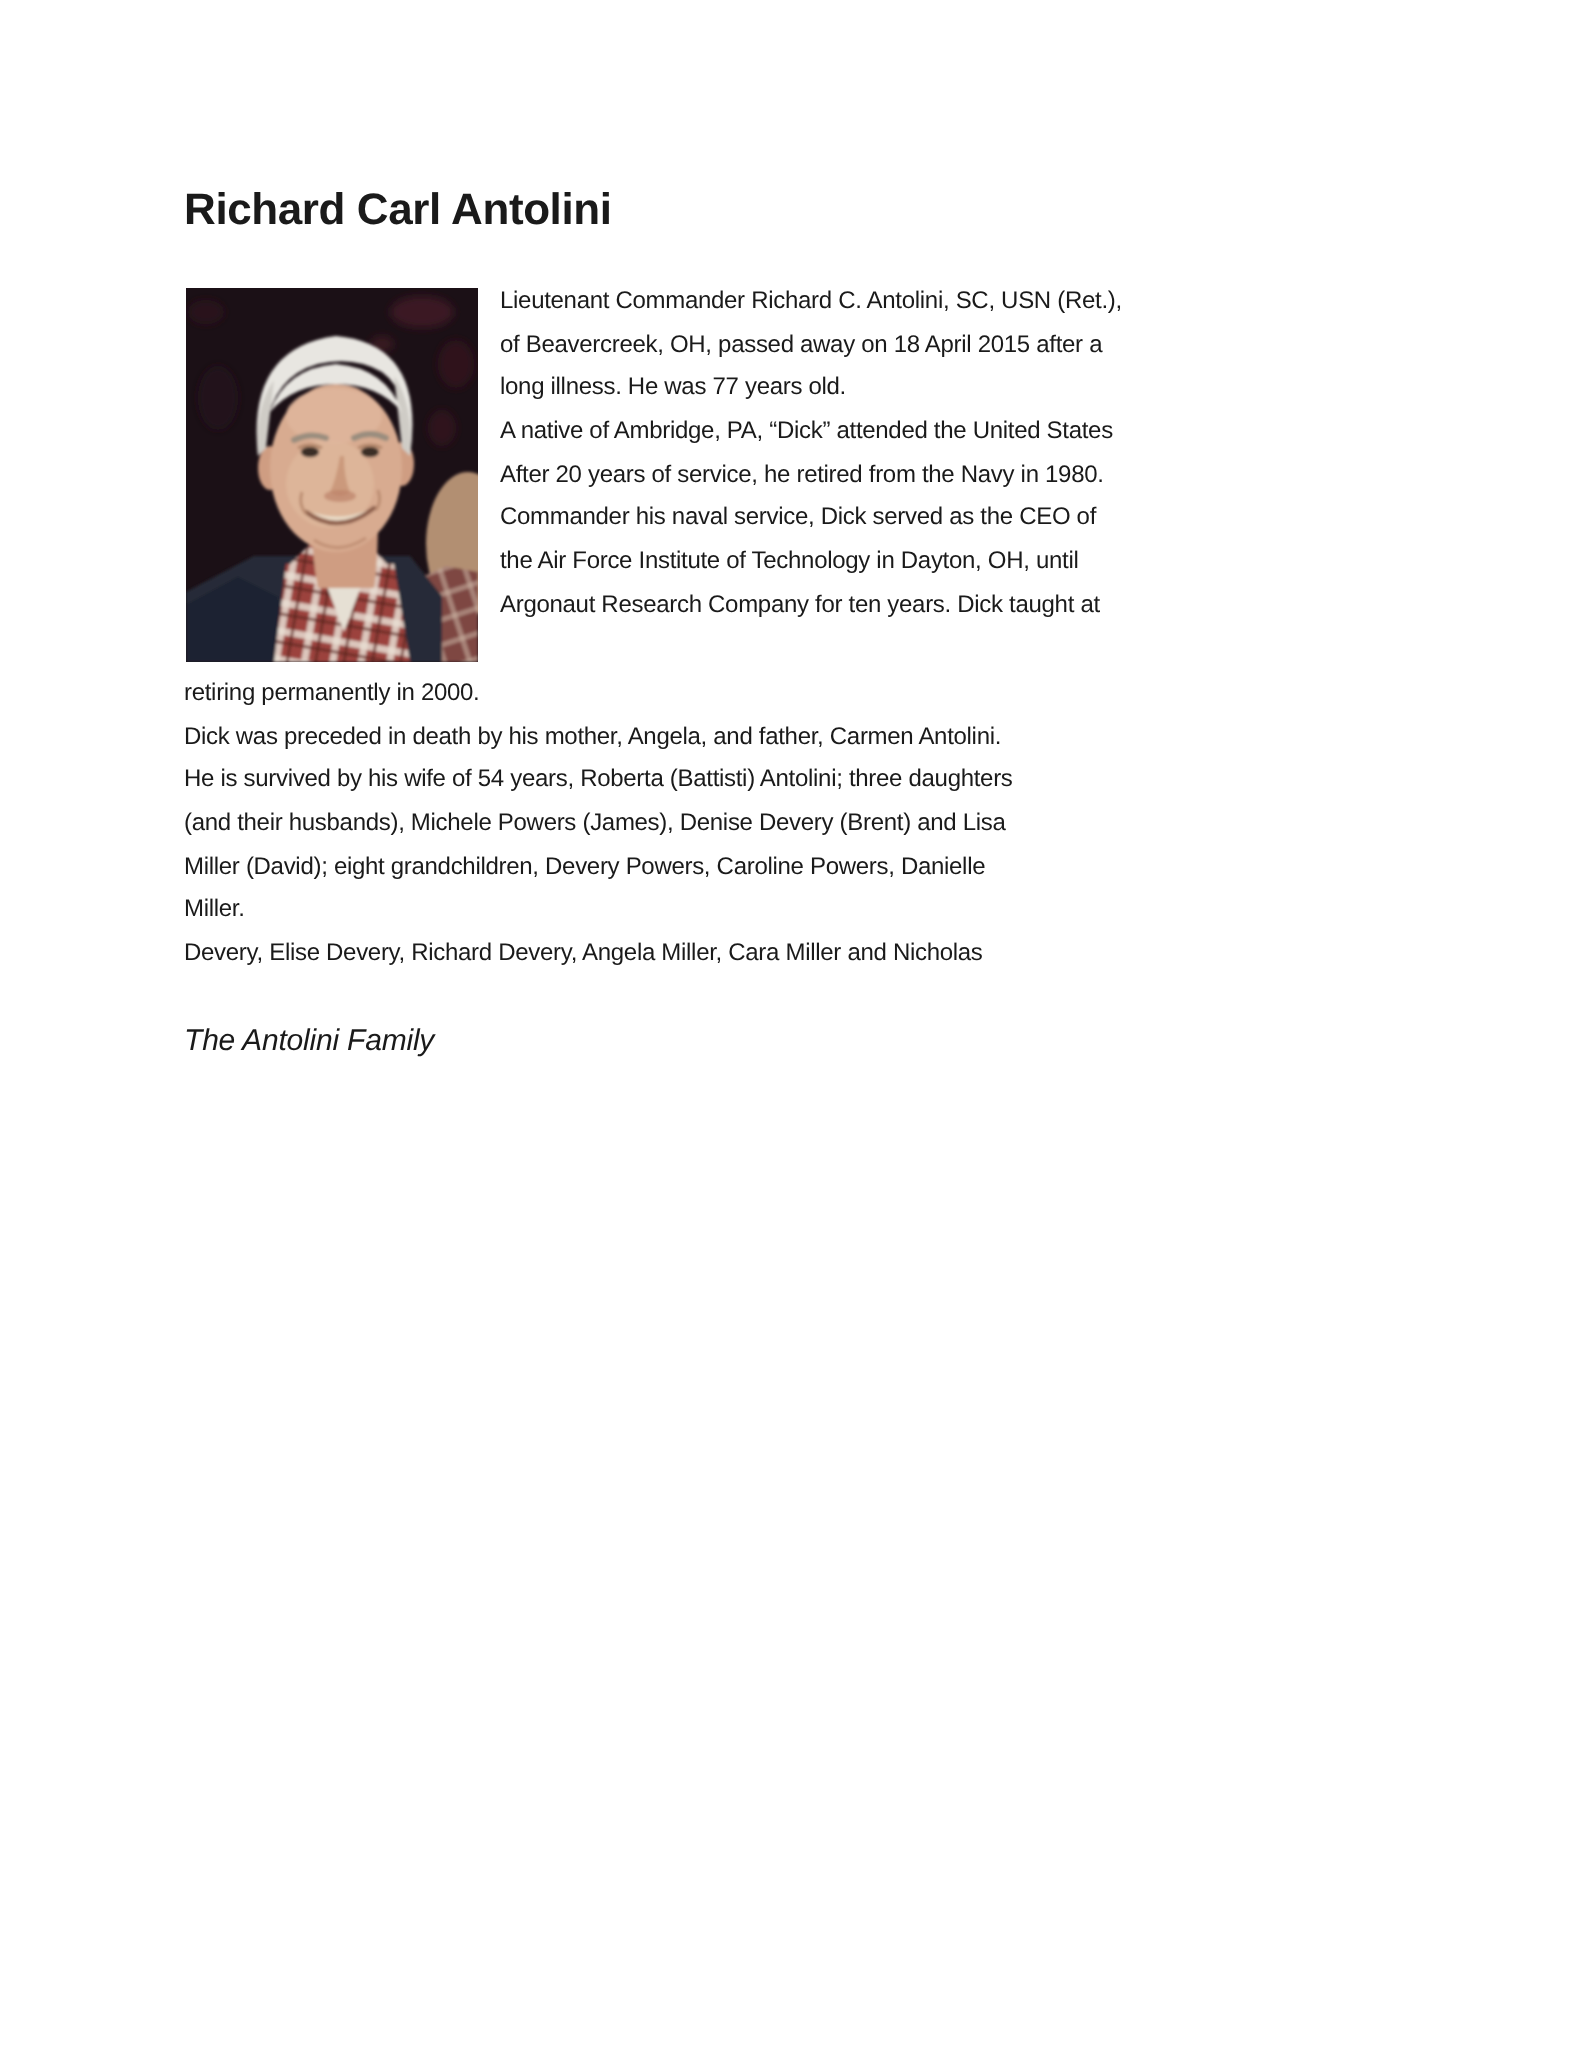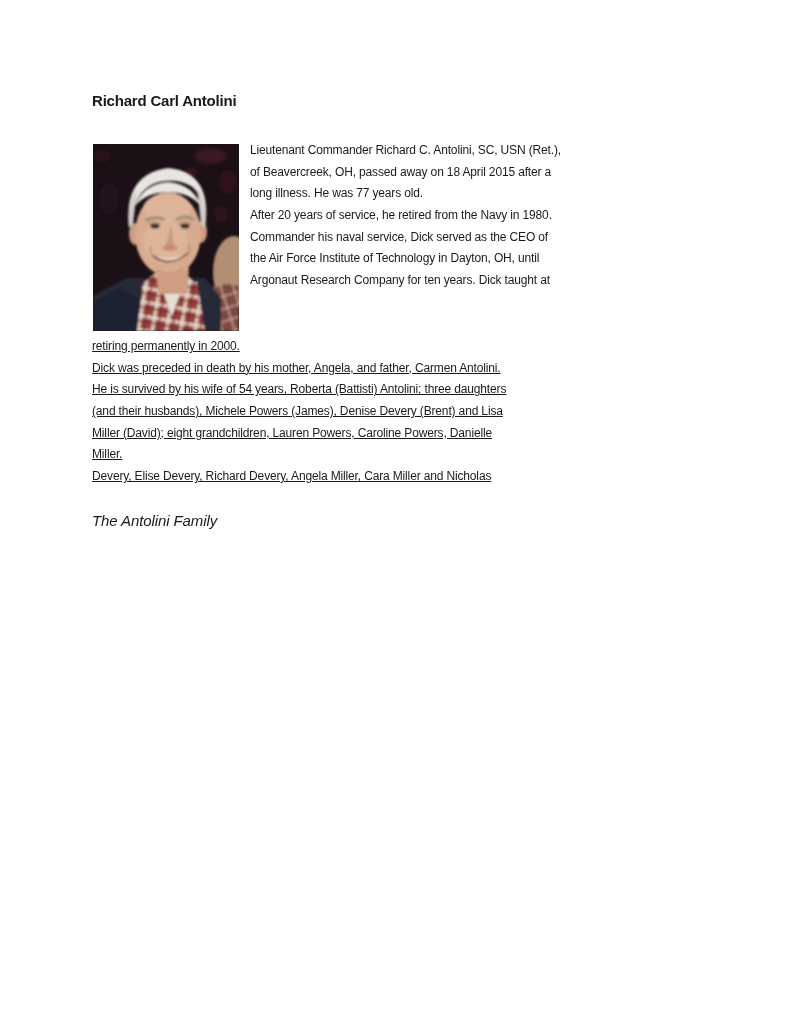--- a/index.html
+++ b/index.html
@@ -13,21 +13,21 @@
     height: 1024px;
     background: #ffffff;
     font-family: "Liberation Sans", sans-serif;
     color: #1a1a1a;
     overflow: hidden;
   }
   .title {
     position: absolute;
     left: 92px;
     top: 92px;
-    font-size: 15px;
+    font-size: 22px;
     font-weight: bold;
     letter-spacing: -0.2px;
     white-space: nowrap;
   }
   .photo {
     position: absolute;
     left: 93px;
     top: 144px;
     width: 146px;
     height: 187px;
@@ -35,21 +35,20 @@
   .photo svg { display: block; }
   .beside-lines {
     position: absolute;
     left: 250px;
     top: 140px;
   }
   .full-lines {
     position: absolute;
     left: 92px;
     top: 336px;
-    text-decoration: underline;
   }
   .body-line {
     font-size: 12px;
     line-height: 21.7px;
     height: 21.7px;
     letter-spacing: -0.15px;
     white-space: nowrap;
   }
   .signature {
     position: absolute;
@@ -151,31 +150,32 @@
 
         <path d="M64,126 Q76,134 90,125" stroke="#bb8a6e" stroke-width="1.6" fill="none" opacity="0.8"></path>
       </g>
     </svg>
   </div>
 
   <div class="beside-lines">
     <div class="body-line">Lieutenant Commander Richard C. Antolini, SC, USN (Ret.),</div>
     <div class="body-line">of Beavercreek, OH, passed away on 18 April 2015 after a</div>
     <div class="body-line">long illness. He was 77 years old.</div>
+    <div class="body-line">A native of Ambridge, PA, “Dick” attended the United States</div>
     <div class="body-line">After 20 years of service, he retired from the Navy in 1980.</div>
     <div class="body-line">Commander his naval service, Dick served as the CEO of</div>
     <div class="body-line">the Air Force Institute of Technology in Dayton, OH, until</div>
     <div class="body-line">Argonaut Research Company for ten years. Dick taught at</div>
   </div>
 
   <div class="full-lines">
     <div class="body-line">retiring permanently in 2000.</div>
     <div class="body-line">Dick was preceded in death by his mother, Angela, and father, Carmen Antolini.</div>
     <div class="body-line">He is survived by his wife of 54 years, Roberta (Battisti) Antolini; three daughters</div>
     <div class="body-line">(and their husbands), Michele Powers (James), Denise Devery (Brent) and Lisa</div>
-    <div class="body-line">Miller (David); eight grandchildren, Lauren Powers, Caroline Powers, Danielle</div>
+    <div class="body-line">Miller (David); eight grandchildren, Devery Powers, Caroline Powers, Danielle</div>
     <div class="body-line">Miller.</div>
     <div class="body-line">Devery, Elise Devery, Richard Devery, Angela Miller, Cara Miller and Nicholas</div>
   </div>
 
   <div class="signature">The Antolini Family</div>
 
 </div>
 
 </body></html>

